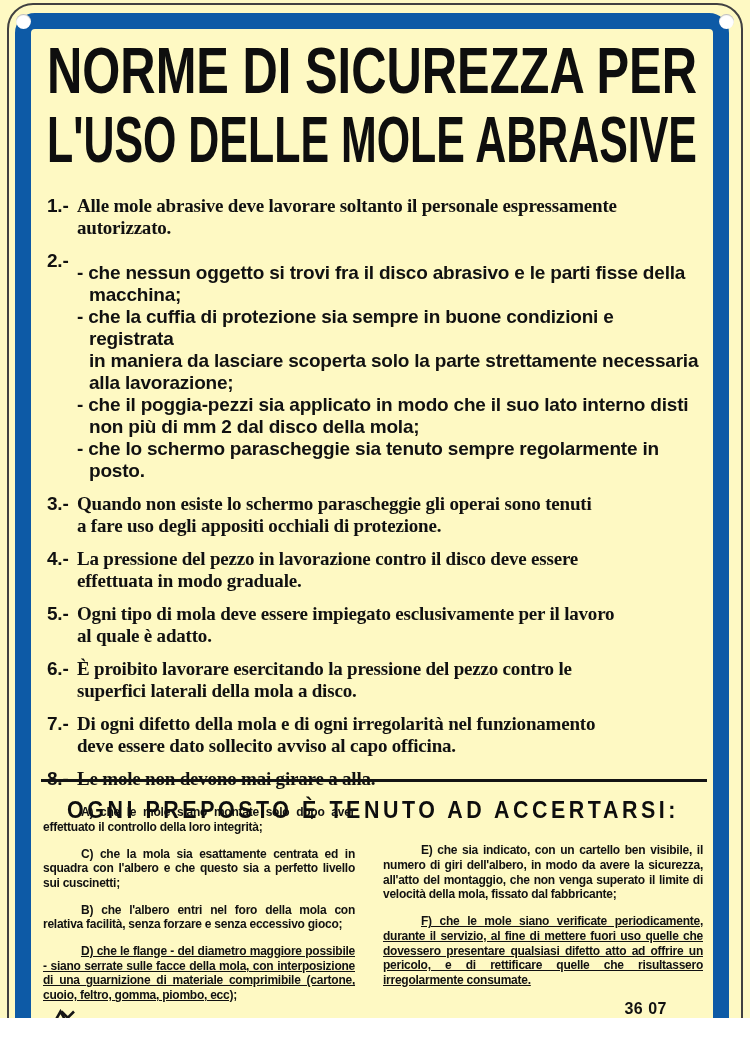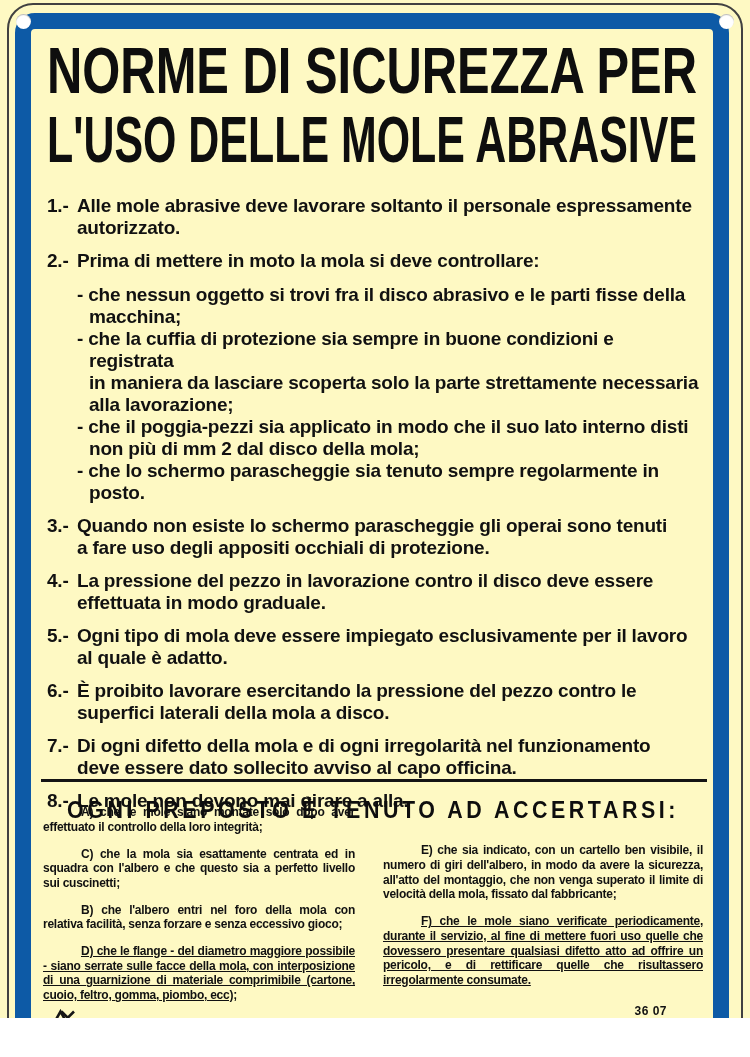--- a/index.html
+++ b/index.html
@@ -37,21 +37,21 @@
   }
   .rules{
     position:absolute;left:16px;right:14px;top:166px;
     list-style:none;margin:0;padding:0;
     font-size:19px;line-height:22px;font-weight:bold;letter-spacing:-0.2px;
   }
   .rule{
     display:grid;grid-template-columns:30px 1fr;margin:0 0 11px 0;
   }
   .rule-num{grid-column:1;}
-  .rule-text{grid-column:2;white-space:pre-line;}
+  .rule-text{grid-column:2;white-space:pre-line;font-family:Liberation Serif, serif;}
   .sub-items{grid-column:2;margin-top:12px;}
   .sub-item{
     white-space:pre-line;padding-left:12px;text-indent:-12px;
   }
   .section-rule{
     position:absolute;left:10px;right:6px;top:750px;height:0;
     border:none;border-top:3px solid #141414;margin:0;
   }
   .heading-svg{position:absolute;left:16px;top:764px;display:block;}
   .columns{
@@ -65,21 +65,21 @@
   .col-right{flex:1;}
   .col-divider{
     flex:0 0 6px;width:6px;margin:2px 11px 14px 11px;
     border-left:2px solid #1a1a1a;border-right:2px solid #1a1a1a;box-sizing:border-box;
   }
   .para{margin:0 0 12px 0;text-indent:38px;}
   .para:last-of-type{margin-bottom:0;text-decoration:underline;}
   .logo-svg{display:block;margin:6px 0 0 8px;}
   .catalog-code{
     position:absolute;right:46px;bottom:8px;
-    font-size:12px;font-weight:bold;letter-spacing:0.5px;
+    font-size:16px;font-weight:bold;letter-spacing:0.5px;
   }
 </style>
 </head>
 <body>
 
 <div class="page">
 
   <div class="outer-frame"></div>
   <div class="band"></div>
   <div class="hole tl"></div>
@@ -95,21 +95,20 @@
     </svg>
 
     <ol class="rules">
       <li class="rule">
         <span class="rule-num">1.-</span>
         <span class="rule-text">Alle mole abrasive deve lavorare soltanto il personale espressamente
 autorizzato.</span>
       </li>
       <li class="rule">
         <span class="rule-num">2.-</span>
-        <span class="rule-text">Prima di mettere in moto la mola si deve controllare:</span>
         <div class="sub-items">
           <div class="sub-item">- che nessun oggetto si trovi fra il disco abrasivo e le parti fisse della
 macchina;</div>
           <div class="sub-item">- che la cuffia di protezione sia sempre in buone condizioni e registrata
 in maniera da lasciare scoperta solo la parte strettamente necessaria
 alla lavorazione;</div>
           <div class="sub-item">- che il poggia-pezzi sia applicato in modo che il suo lato interno disti
 non più di mm 2 dal disco della mola;</div>
           <div class="sub-item">- che lo schermo parascheggie sia tenuto sempre regolarmente in
 posto.</div>

